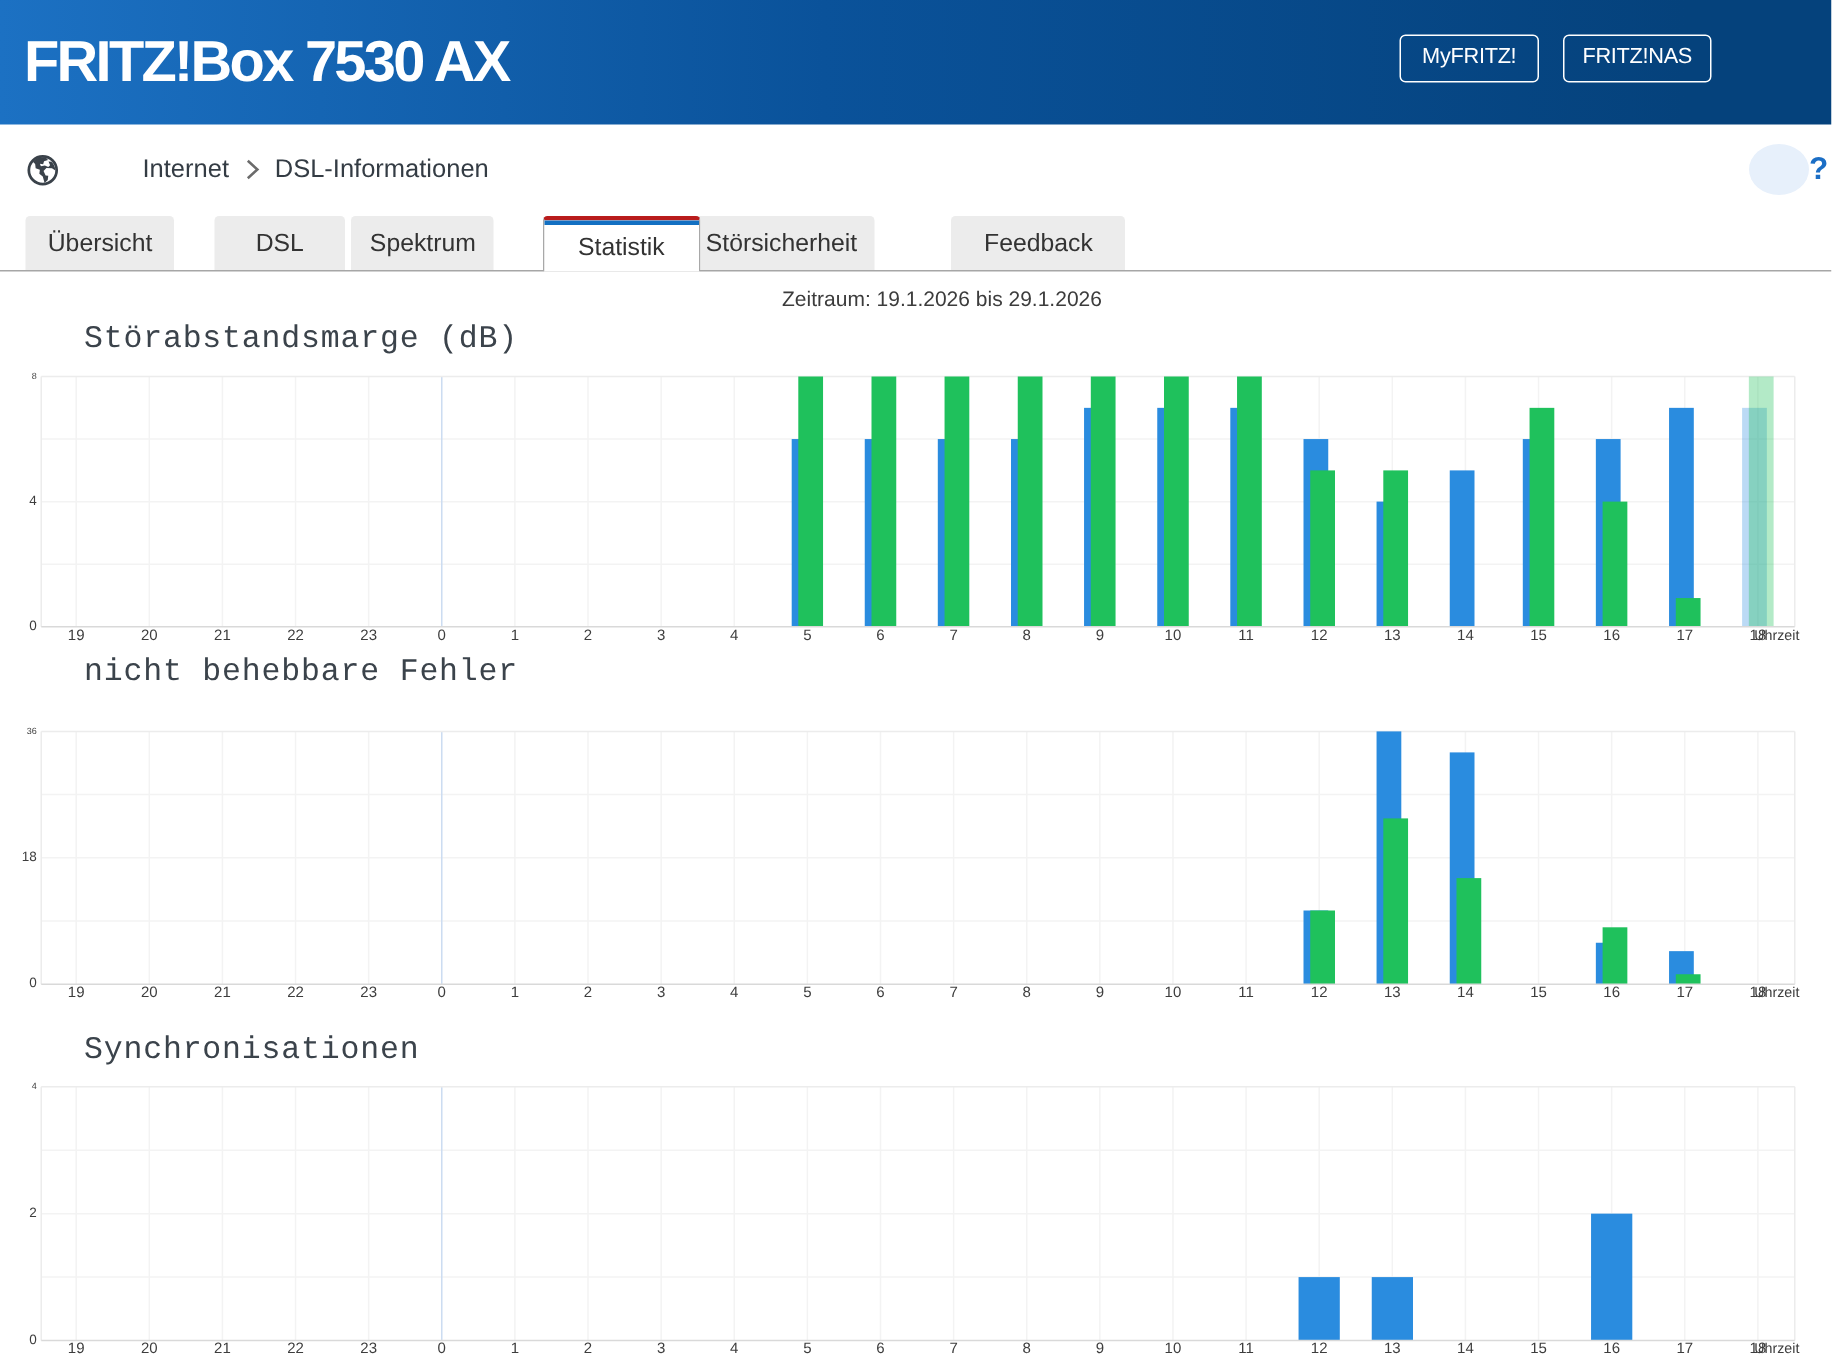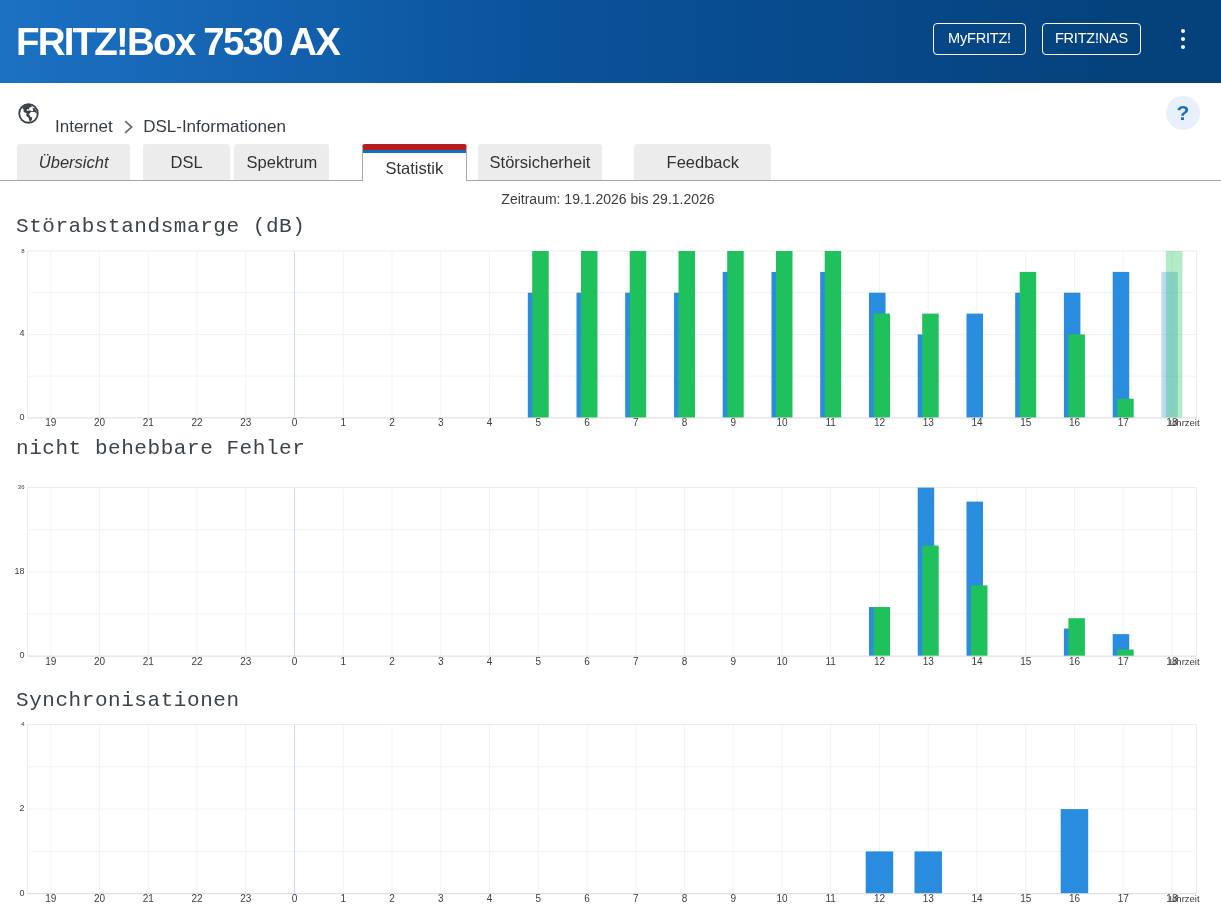--- a/index.html
+++ b/index.html
@@ -1,29 +1,29 @@
 <!DOCTYPE html>
 <html><head><meta charset="utf-8"><title>FRITZ!Box</title>
 <style>
 * { margin:0; padding:0; box-sizing:border-box; }
 html,body { width:1221px; height:911px; background:#fff; font-family:"Liberation Sans",sans-serif; position:relative; overflow:hidden; }
-.abs { position:absolute; }
+.abs { position:absolute;padding-left:40px; }
 #hdr { left:0; top:0; width:1221px; height:83px;
   background:linear-gradient(to right,#1c71c3 0%,#0a529a 45%,#05427c 92%); }
 #hdr h1 { position:absolute; left:16px; top:19.7px; font-size:38.5px; font-weight:bold; color:#fff; letter-spacing:-1.8px; }
 .hbtn { position:absolute; top:23px; height:32px; border:1.5px solid #fff; border-radius:4px;
   color:#fff; font-size:14.5px; font-weight:normal; letter-spacing:-0.2px; text-align:center; line-height:29px; }
 #dots span { display:block; width:4px; height:4px; border-radius:50%; background:#fff; margin:0 auto 4px; }
-#bc { left:55px; top:103px; font-size:17px; color:#343c44;margin-top:14px; }
+#bc { left:55px; top:103px; font-size:17px; color:#343c44; }
 
 #help { left:1166px; top:96px; width:34px; height:34px; border-radius:50%; background:#e7f0fb;
   color:#1b6ec5; font-size:21px; font-weight:bold; text-align:center; line-height:34px; }
 .tab { position:absolute; top:143.9px; height:36.6px; background:#ececec; color:#333;
   font-size:16.5px; text-align:center; line-height:36.6px; border-radius:3px 3px 0 0; }
-.tab.act { background:#fff; height:37.3px; border:1px solid #a8a8a8; border-bottom:none; border-top:6px solid #b91c1c; z-index:3; }
+.tab.act { background:#fff; height:37.3px; border:1px solid #a8a8a8; border-bottom:none; border-top:3px solid #b91c1c; z-index:3; }
 .tab.act::before { content:""; position:absolute; left:0; top:0; width:100%; height:3px; background:#1270c2; }
 #tabline { left:0; top:180.2px; width:1221px; height:1px; background:#a6a6a6; }
 .ctitle { font-size:21px; letter-spacing:0.55px; color:#3b434b;font-family:Liberation Mono, monospace; }
 #zeit { left:0; top:190.5px; width:1216px; text-align:center; font-size:14px; color:#3c3c3c; }
 </style></head>
 <body>
 <div id="hdr" class="abs">
     <h1>FRITZ!Box 7530 AX</h1>
  <div class="hbtn" style="left:933px;width:93px;">MyFRITZ!</div>
  <div class="hbtn" style="left:1042px;width:99px;">FRITZ!NAS</div>
@@ -34,26 +34,26 @@
     </div>
 </div>
 <svg width="21" height="21" viewBox="0 0 24 24" style="position:absolute;left:18px;top:103px">
 <circle cx="12" cy="12" r="10.6" fill="none" stroke="#3a424a" stroke-width="2.1"></circle>
 <path fill="#3a424a" d="M4.5 5.5 C7 2.5 11 1.6 14.5 2.4 L16 4.2 L13 5.2 L12.3 7.4 L9.8 7 L10.6 9 L13.6 8.4 L16.2 9.6 L17.6 8.2 L16.4 5.4 L18.6 5.6 C20.5 7.4 21.5 9.6 21.6 12.2 L19 10.4 L14.8 10.2 L12.6 12.6 L14.2 16 L16.2 16.2 L15.8 19.4 L13.4 21.8 L12 16.8 L9.4 14.6 L9.8 11.6 L6.6 10.4 L6.2 7.2 Z"></path>
 </svg>
 <div id="bc" class="abs">Internet<span class="sep"><svg width="11" height="14" viewBox="0 0 11 14" style="margin:0 9.5px 0 10px;vertical-align:-2px">
         <path d="M2.2 1.2 L8.6 7 L2.2 12.8" fill="none" stroke="#6b6b6b" stroke-width="1.7"></path>
       </svg></span>DSL-Informationen</div>
 <div id="help" class="abs">?</div>
-<div class="tab" style="left:17.2px;width:113px;font-style:italic;">Übersicht</div>
+<div class="tab" style="left:17.2px;width:99px;">Übersicht</div>
 <div class="tab" style="left:143.1px;width:86.9px;">DSL</div>
 <div class="tab" style="left:234.4px;width:95px;">Spektrum</div>
 <div class="tab act" style="left:361.6px;width:105.4px;">Statistik</div>
-<div class="tab" style="left:478px;width:124px;">Störsicherheit</div>
-<div class="tab" style="left:634.3px;width:137px;">Feedback</div>
+<div class="tab" style="left:459px;width:124px;">Störsicherheit</div>
+<div class="tab" style="left:634.3px;width:116px;">Feedback</div>
 <div id="tabline" class="abs"></div>
 <div id="zeit" class="abs">Zeitraum: 19.1.2026 bis 29.1.2026</div>
 <div class="ctitle abs" style="left:16px;top:215.3px;">Störabstandsmarge (dB)</div>
 <div class="ctitle abs" style="left:16px;top:437px;">nicht behebbare Fehler</div>
 <div class="ctitle abs" style="left:16px;top:689.3px;">Synchronisationen</div>
 <svg width="1221" height="911" viewBox="0 0 1221 911" style="position:absolute;left:0;top:0" font-family="Liberation Sans, sans-serif">
 <line x1="27.5" y1="292.73" x2="1196.5" y2="292.73" stroke="#f3f3f3" stroke-width="1"></line>
 <line x1="27.5" y1="334.45" x2="1196.5" y2="334.45" stroke="#f3f3f3" stroke-width="1"></line>
 <line x1="27.5" y1="376.17" x2="1196.5" y2="376.17" stroke="#f3f3f3" stroke-width="1"></line>
 <line x1="50.8" y1="251.0" x2="50.8" y2="417.9" stroke="#f3f3f3" stroke-width="1"></line>

